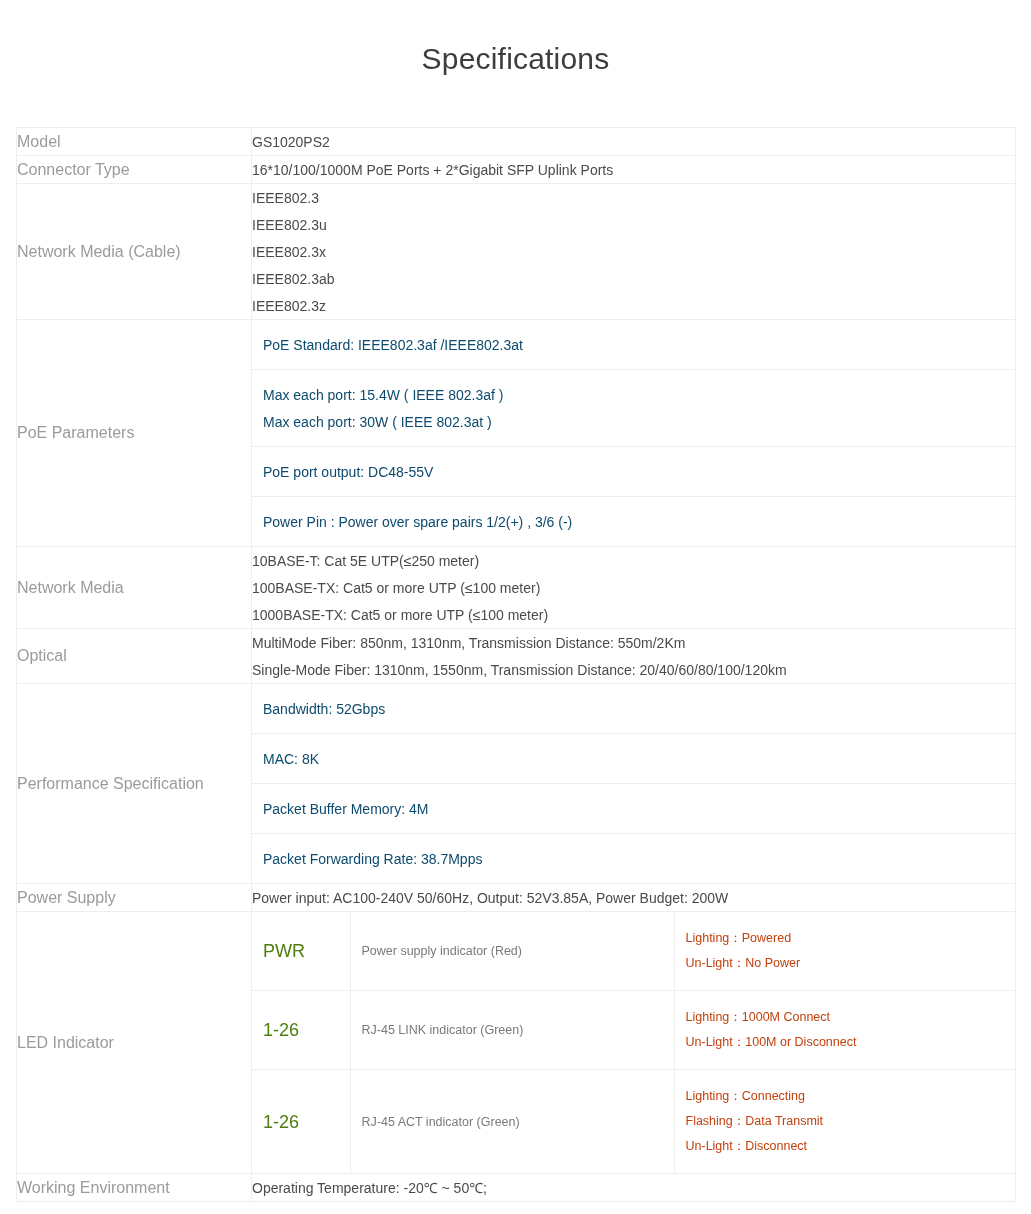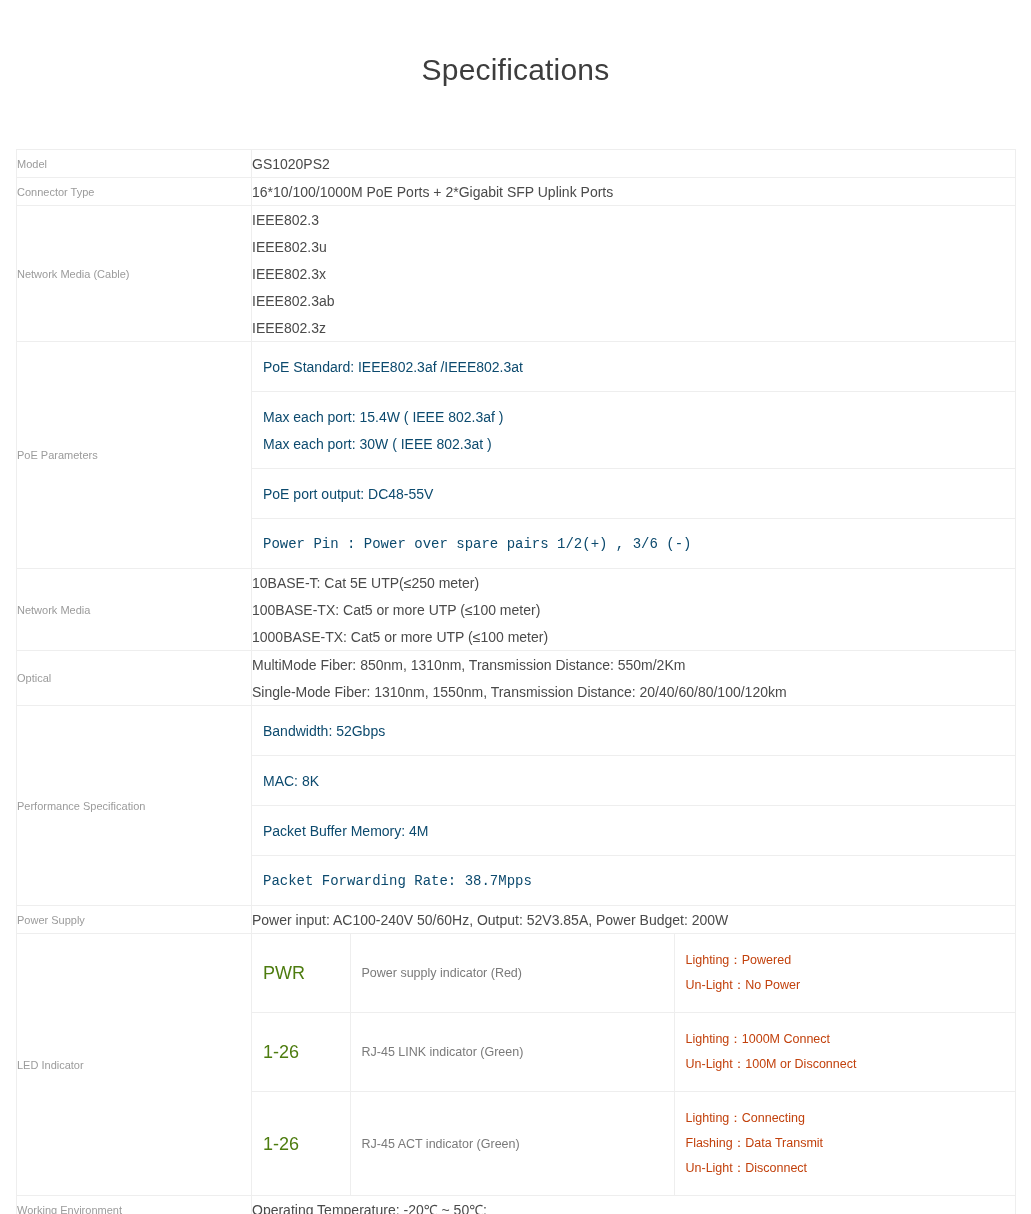--- a/index.html
+++ b/index.html
@@ -19,21 +19,21 @@
   .page {
     width: 1031px;
     box-sizing: border-box;
   }
 
   .page-title {
     text-align: center;
     font-size: 30px;
     font-weight: 400;
     color: #3d3d3d;
-    margin: 17px;
+    margin: 6px;
     padding: 33px 0 0 0;
     line-height: 40px;
     letter-spacing: 0.2px;
   }
 
   .spec-table-wrap {
     padding: 42px 16px 0 16px;
     box-sizing: border-box;
   }
 
@@ -49,21 +49,21 @@
 
   table.spec-table td {
     border: 1px solid #eeeeee;
     vertical-align: middle;
     padding: 0;
   }
 
   
   td.label-cell {
     color: #9b9b9b;
-    font-size: 11px;
+    font-size: 16px;
     padding: 10px 0 10px 11px;
     line-height: 20px;
     border-right: 1px solid #eeeeee;
     vertical-align: middle;
   }
 
   
   td.value-cell {
     color: #4a4a4a;
     font-size: 14px;
@@ -86,21 +86,20 @@
     border: none;
     border-bottom: 1px solid #eeeeee;
     color: #0c4a6e;
     font-size: 14px;
     line-height: 24px;
     padding: 11px 10px 11px 11px;
     vertical-align: middle;
   }
   table.sub tr:last-child td.sub-cell {
     border-bottom: none;
-    font-family: Liberation Mono, monospace;
   }
   table.sub td.sub-cell .line {
     display: block;
     padding: 1.5px 0;
   }
 
   
   table.led {
     width: 100%;
     border-collapse: collapse;

